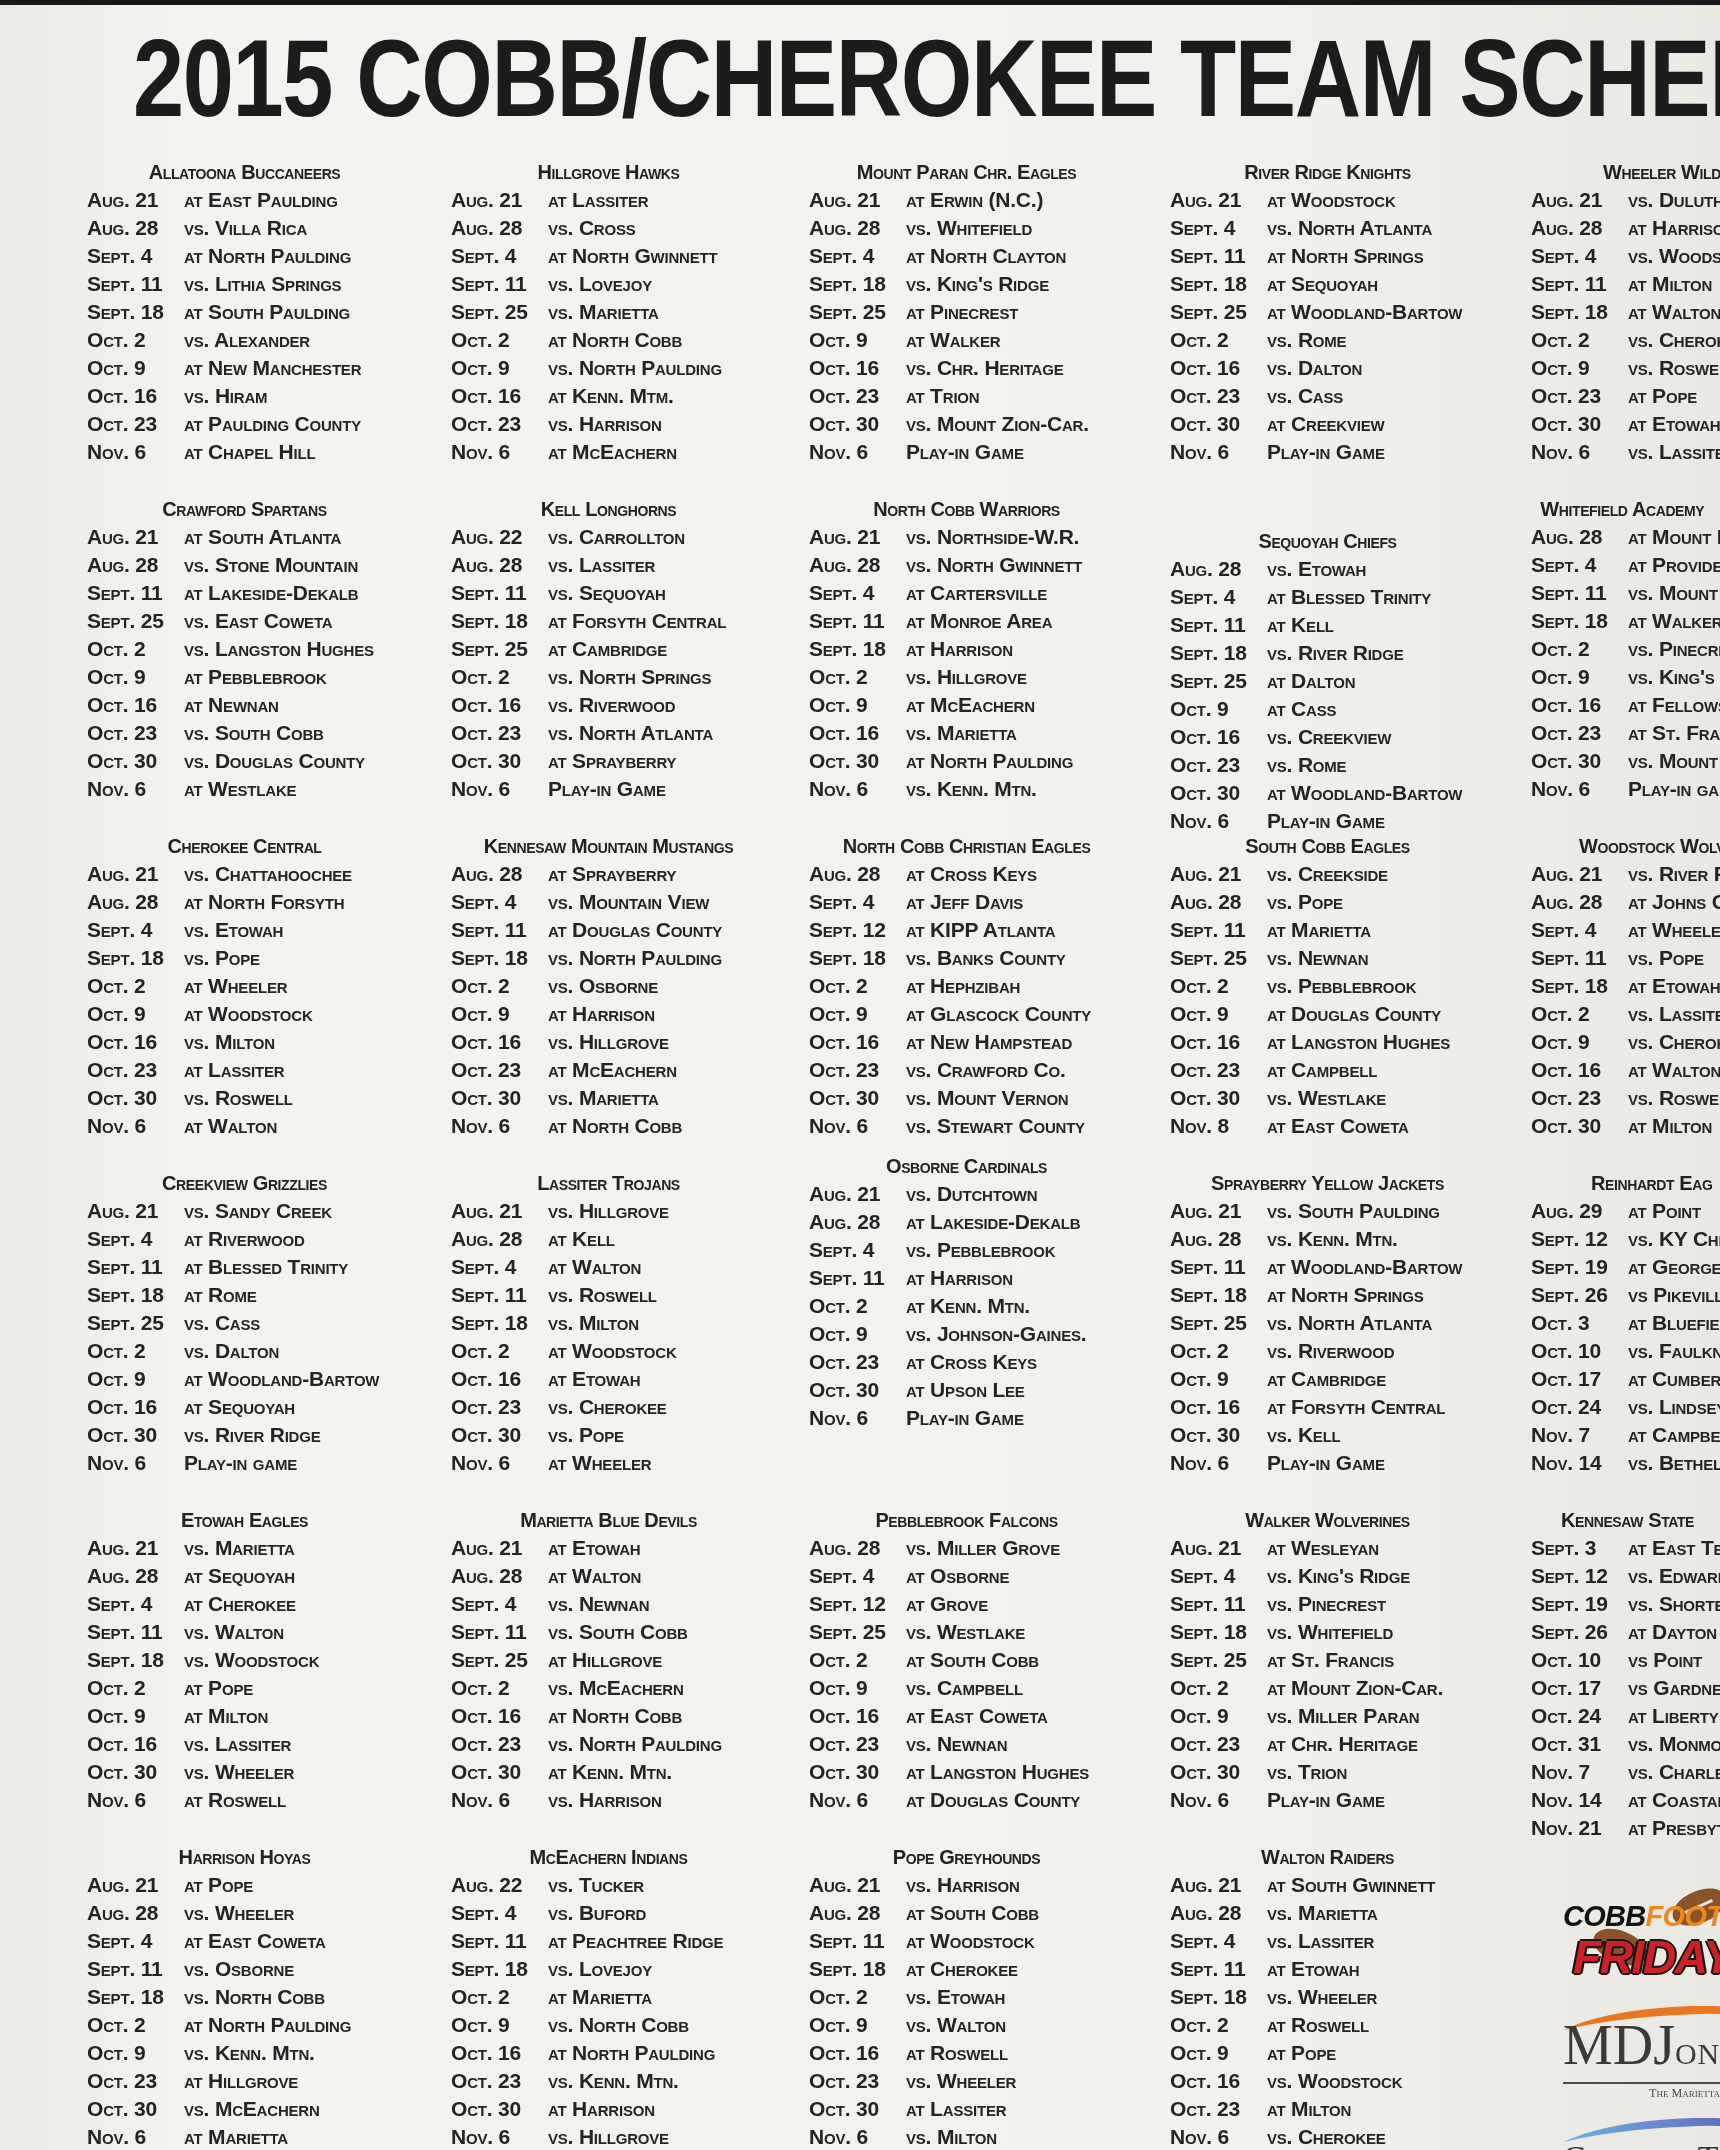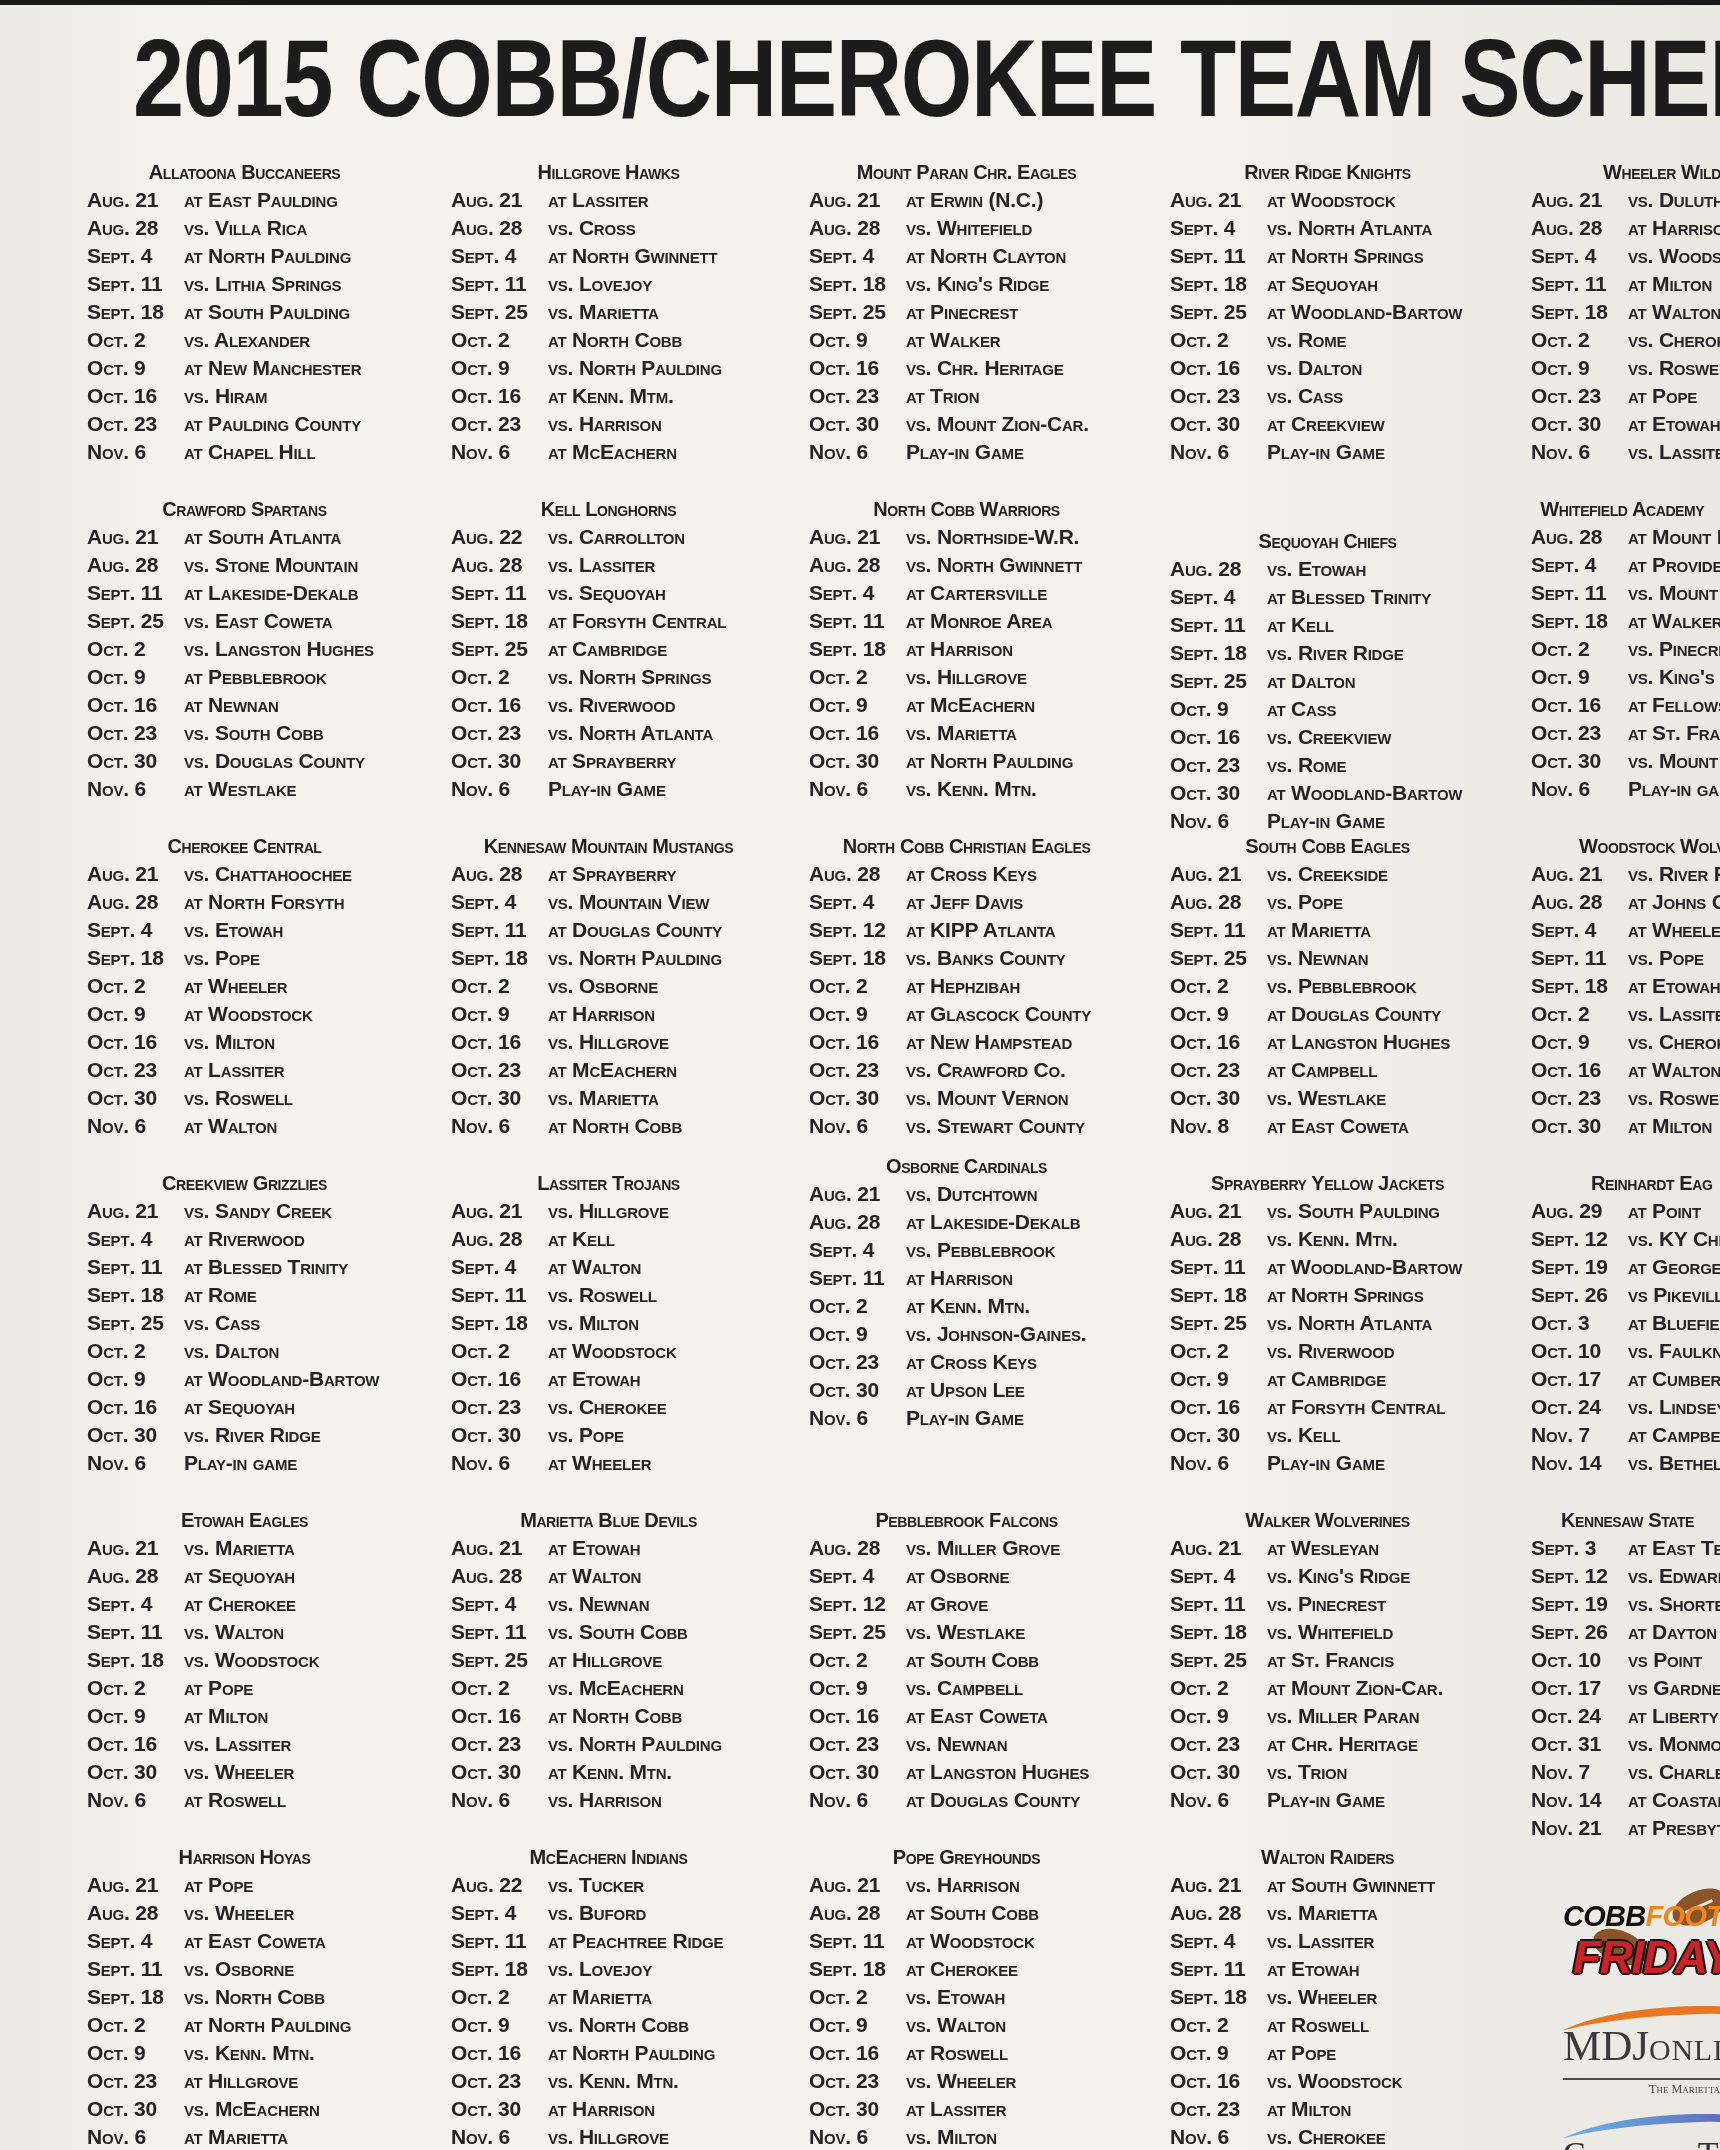--- a/index.html
+++ b/index.html
@@ -33,21 +33,21 @@
   .fb2{top:37px;left:29px;transform:rotate(22deg);}
   .cobb-line1{position:relative;font-size:29px;font-weight:700;font-style:italic;letter-spacing:-0.7px;white-space:nowrap;}
   .cobb-black{color:#121212;}
   .cobb-orange{color:#f0861c;}
   .cobb-line2{position:relative;margin-top:-2.9px;padding-left:10px;font-size:46px;font-weight:700;
     font-style:italic;letter-spacing:-1.4px;color:#cc2127;white-space:nowrap;
     text-shadow:-2.2px 0 #151515,2.2px 0 #151515,0 -2.2px #151515,0 2.2px #151515,1.4px 1.4px #151515,-1.4px 1.4px #151515;}
   .mdj{position:relative;margin-top:13px;}
   .swoosh{display:block;margin-bottom:-4.3px;}
   .mdj-text{font-family:"Liberation Serif",serif;color:#3a3a3a;white-space:nowrap;line-height:37px;}
-  .mdj-big{font-size:43px;}
+  .mdj-big{font-size:56px;}
   .mdj-small{font-size:30px;text-transform:uppercase;letter-spacing:0.7px;}
   .rule{height:2.2px;background:#4c4c4c;width:237px;margin-top:2.9px;}
   .mdj-tag{font-family:"Liberation Serif",serif;font-variant-caps:small-caps;font-size:12.2px;
     color:#4a4a4a;padding-left:86px;white-space:nowrap;margin-top:1.4px;}
   .tribune{position:relative;margin-top:11.5px;}
   .trib-text{font-family:"Liberation Serif",serif;font-variant-caps:small-caps;font-size:34px;
     color:#303030;white-space:nowrap;line-height:36px;}
 </style>
 </head>
 <body>

